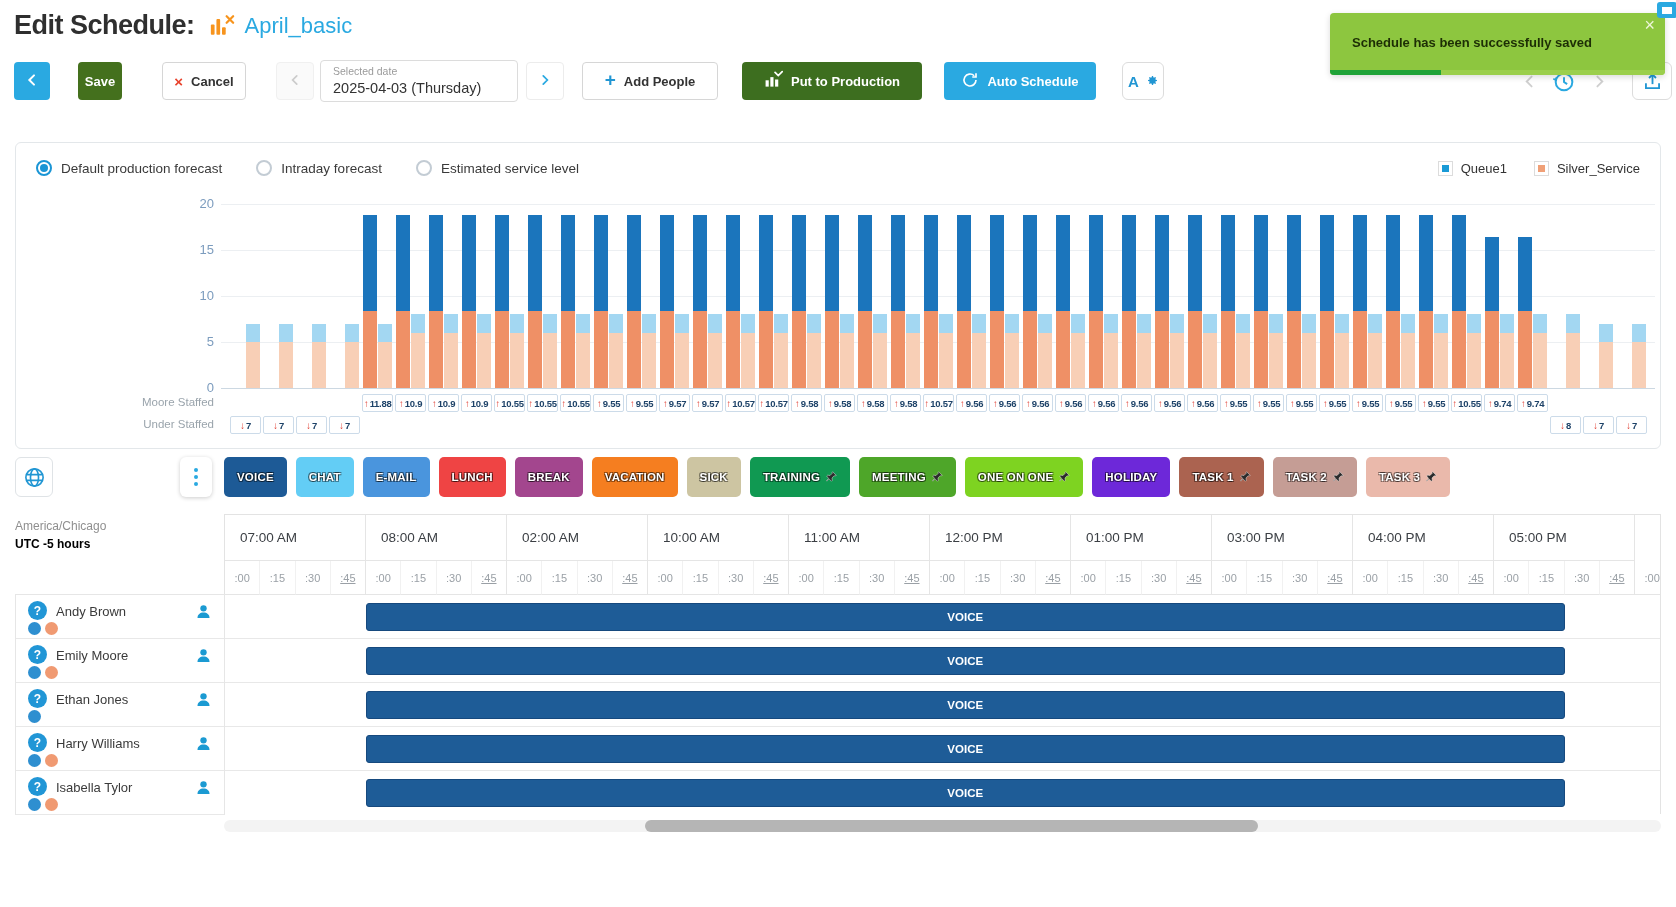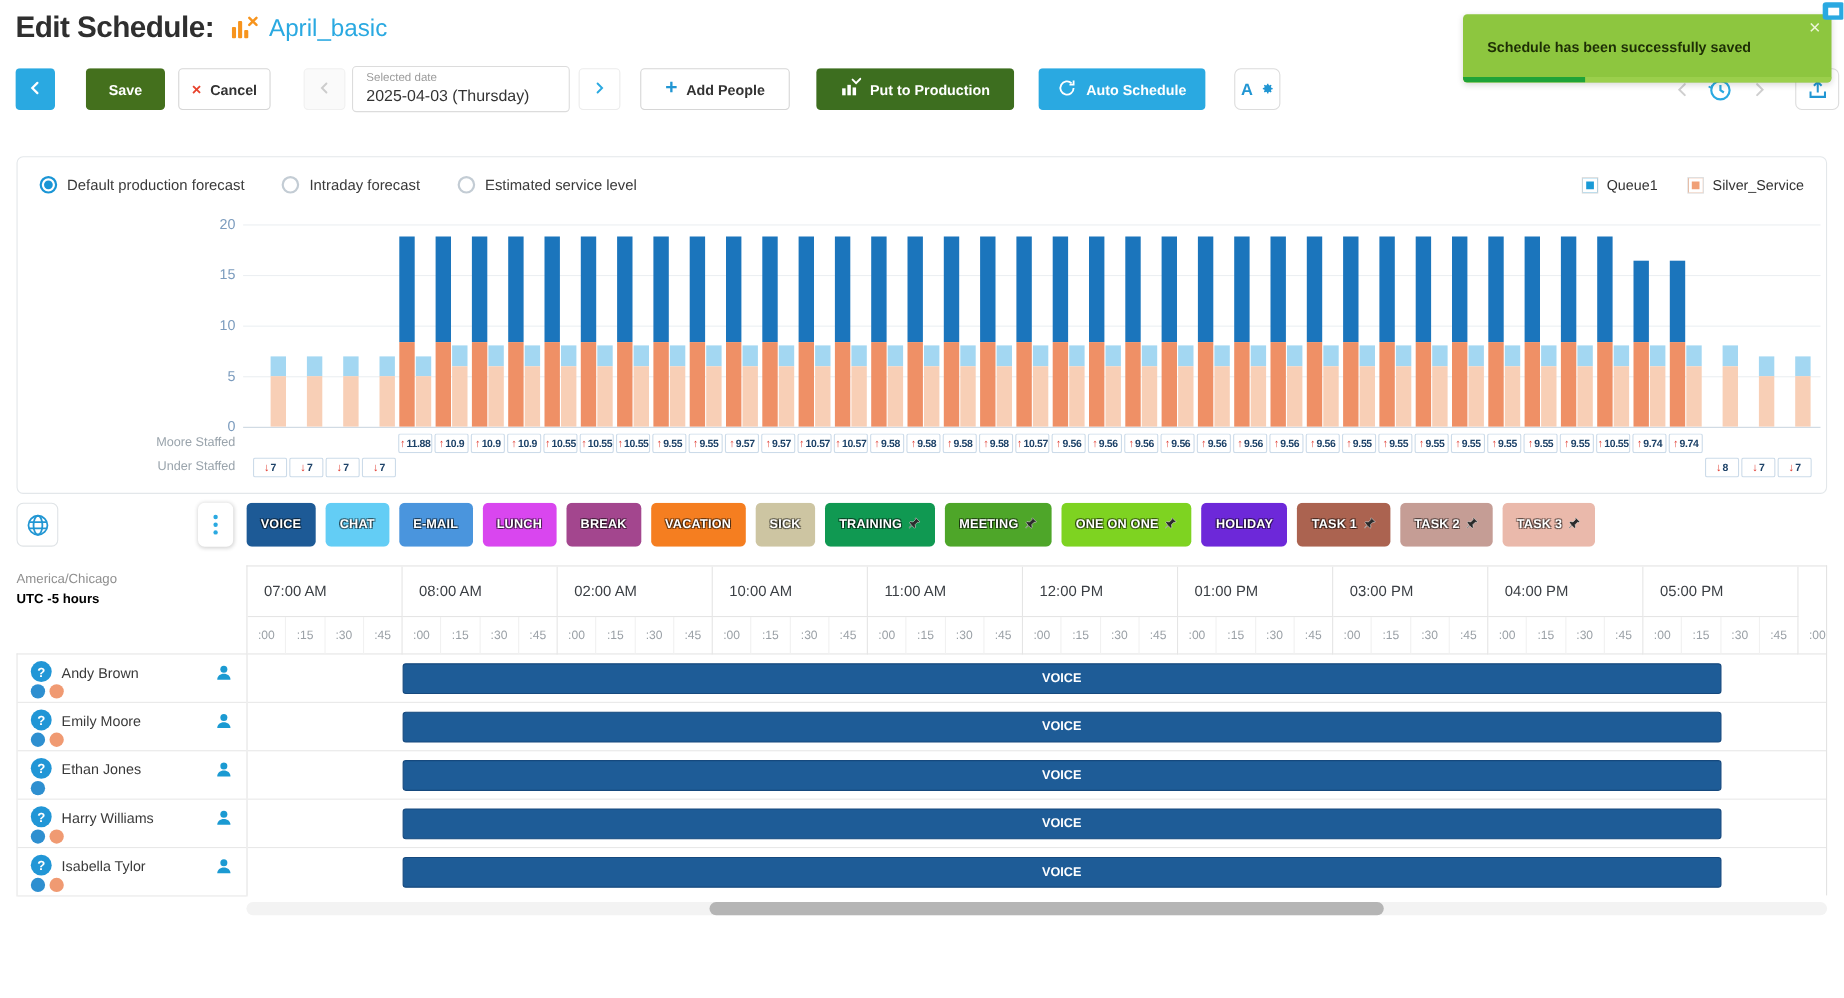--- a/index.html
+++ b/index.html
@@ -12,21 +12,21 @@
   .sched-icon { display:inline-flex; margin-left:4px; }
   .sched-name { font-size:22px; color:#2aa9e1; text-decoration:none; }
 
   .corner-icon { position:absolute; right:-4px; top:-2px; z-index:60; }
 
   
   .toolbar { position:absolute; left:14px; top:62px; width:1648px; height:42px; }
   .tbtn { position:absolute; top:0; height:38px; display:flex; align-items:center; justify-content:center; gap:8px;
           border-radius:4px; font-size:13px; font-weight:bold; cursor:pointer; border:1px solid transparent; }
   .btn-back   { left:0; width:36px; background:#2aa9e1; }
-  .btn-save   { left:64px; width:72px; background:#44701d; color:#fff; }
+  .btn-save   { left:64px; width:44px; background:#44701d; color:#fff; }
   .btn-cancel { left:148px; width:84px; background:#fff; border-color:#d6d6d6; color:#333; }
   .btn-cancel .x { color:#e8432d; font-size:15px; font-weight:bold; }
   .btn-prevdate { left:262px; width:38px; background:#fafafa; border-color:#f0f0f0; }
   .date-box  { position:absolute; left:306px; top:-2px; width:198px; height:42px; border:1px solid #dcdcdc; border-radius:4px; background:#fff; cursor:pointer; }
   .date-box .lbl { position:absolute; left:12px; top:4px; font-size:10.5px; color:#9b9b9b; }
   .date-box .val { position:absolute; left:12px; top:19px; font-size:14.5px; color:#333; }
   .btn-nextdate { left:512px; width:38px; background:#fff; border-color:#ececec; }
   .btn-addpeople { left:568px; width:136px; background:#fff; border-color:#d6d6d6; color:#333; }
   .btn-addpeople .plus { color:#2196d3; font-size:19px; font-weight:bold; margin-top:-2px; }
   .btn-prod { left:728px; width:180px; background:#3d6e1f; color:#fff; }
@@ -83,21 +83,21 @@
   
   .tz { position:absolute; left:15px; top:519px; }
   .tz .city { font-size:12px; color:#8f8f8f; }
   .tz .utc { font-size:12px; color:#000000; font-weight:bold; margin-top:4px; }
 
   .grid { position:absolute; left:224px; top:514px; width:1437px; height:300px; border:1px solid #e3e3e3; border-bottom:none; overflow:hidden; background:#fff; }
   .hours-row { display:flex; height:46px; }
   .hour-col { width:141px; flex:0 0 141px; border-right:1px solid #e5e5e5; border-bottom:1px solid #e5e5e5; font-size:13.5px; color:#3b3f44; line-height:46px; padding-left:15px; }
   .quarters-row { display:flex; height:34px; }
   .q-cell { width:35.25px; flex:0 0 35.25px; border-right:1px solid #f1f1f1; border-bottom:1px solid #e5e5e5; font-size:11px; color:#9aa0a6; text-align:center; line-height:34px; }
-  .q-cell.hr-end { border-right:1px solid #e5e5e5; }
+  .q-cell.hr-end { border-right:1px solid #e5e5e5;text-decoration:underline; }
   .sched-row { position:relative; height:44px; border-bottom:1px solid #e8e8e8; }
   .shift-bar { position:absolute; top:8px; height:28px; background:#1e5c97; border:1px solid #16497e; border-radius:3px; color:#fff; font-size:11.5px; font-weight:bold; display:flex; align-items:center; justify-content:center; cursor:pointer; }
 
   .left-rows { position:absolute; left:15px; top:594px; width:210px; border:1px solid #e6e6e6; border-bottom:none; background:#fff; }
   .emp-cell { position:relative; height:44px; border-bottom:1px solid #e8e8e8; }
   .emp-badge { position:absolute; left:12px; top:6px; width:19px; height:19px; border-radius:50%; background:#2196d6; color:#fff; font-size:12px; font-weight:bold; display:flex; align-items:center; justify-content:center; cursor:pointer; }
   .emp-name { position:absolute; left:40px; top:9px; font-size:13px; color:#3a3a3a; }
   .emp-person { position:absolute; right:12px; top:8px; cursor:pointer; }
   .emp-dots { position:absolute; left:12px; top:27px; display:flex; gap:4px; }
   .emp-dots i { width:13px; height:13px; border-radius:50%; }
@@ -888,21 +888,21 @@
   <div class="palette" id="activity-palette">
       <button class="act-btn" style="background: rgb(29, 90, 150);">
         <span>VOICE</span>
       </button>
       <button class="act-btn" style="background: rgb(99, 205, 245);">
         <span>CHAT</span>
       </button>
       <button class="act-btn" style="background: rgb(74, 149, 221);">
         <span>E-MAIL</span>
       </button>
-      <button class="act-btn" style="background: #d946ef; justify-content: flex-end;">
+      <button class="act-btn" style="background: #ef4444; justify-content: flex-end;">
         <span>LUNCH</span>
       </button>
       <button class="act-btn" style="background: rgb(163, 70, 142);">
         <span>BREAK</span>
       </button>
       <button class="act-btn" style="background: rgb(245, 126, 32);">
         <span>VACATION</span>
       </button>
       <button class="act-btn" style="background: rgb(205, 197, 162);">
         <span>SICK</span>

